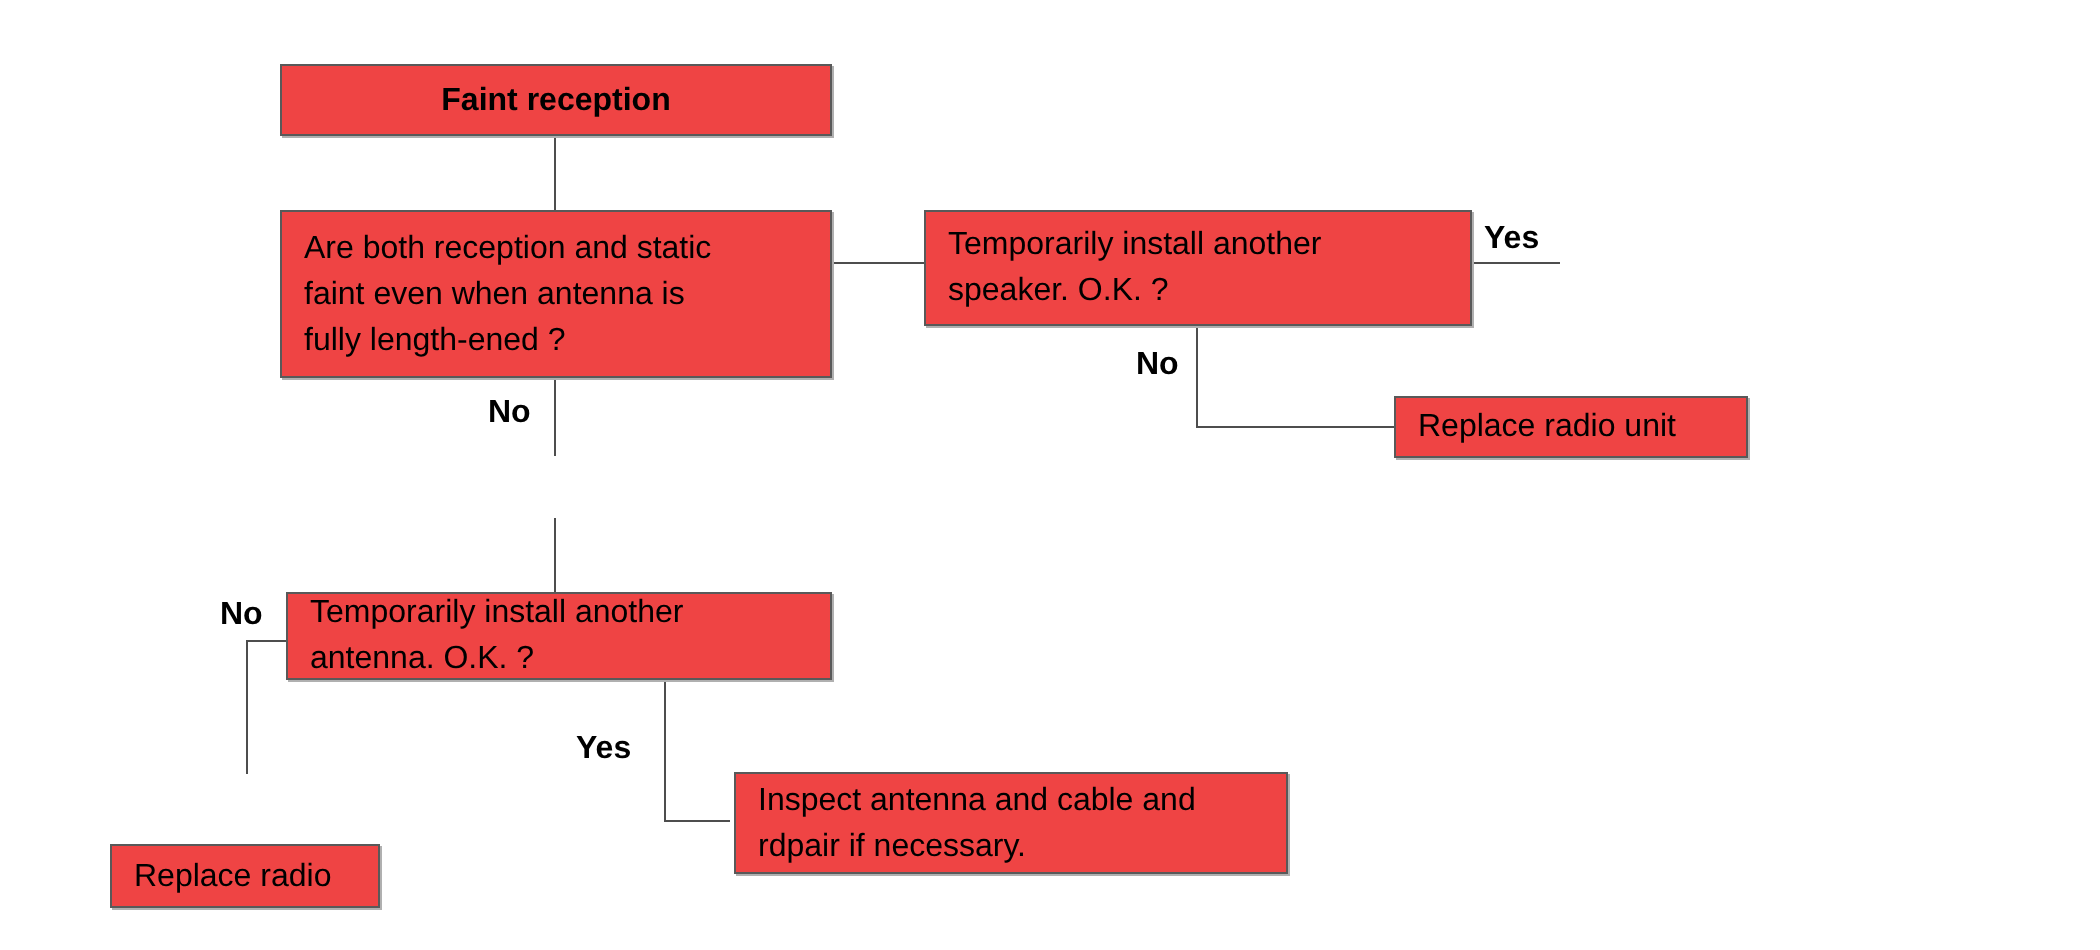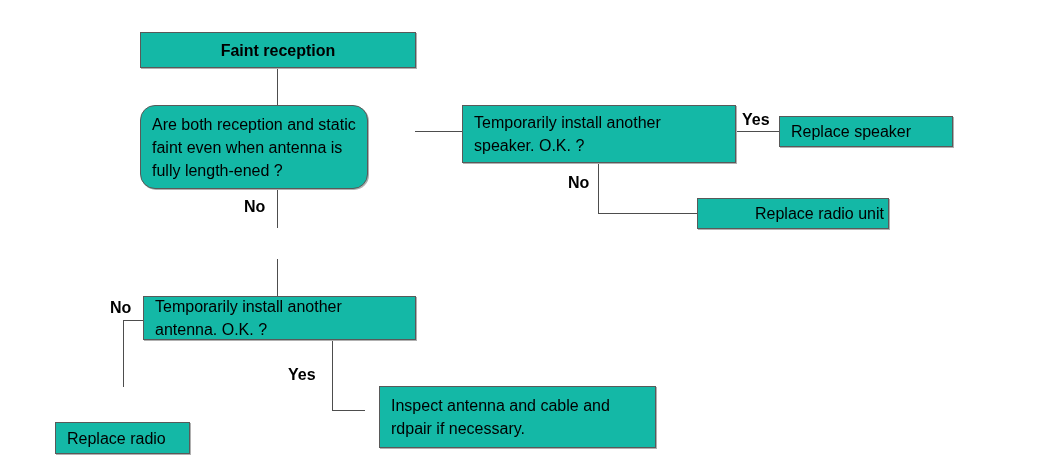--- a/index.html
+++ b/index.html
@@ -11,21 +11,21 @@
     position: relative;
     width: 1050px;
     height: 475px;
     background: #ffffff;
     font-family: "Liberation Sans", sans-serif;
     overflow: hidden;
   }
   .node {
     position: absolute;
     box-sizing: border-box;
-    background: #14b8a6;
+    background: #ef4444;
     border: 1px solid #595959;
     box-shadow: 1px 1px 0 0 #b0b0b0;
     display: flex;
     flex-direction: column;
     justify-content: center;
     color: #000000;
     font-size: 16px;
     line-height: 23px;
     z-index: 2;
   }
@@ -84,47 +84,44 @@
   <div class="edge-label" style="left:742px; top:112px;">Yes</div>
   <div class="edge-label" style="left:568px; top:175px;">No</div>
   <div class="edge-label" style="left:244px; top:199px;">No</div>
   <div class="edge-label" style="left:110px; top:300px;">No</div>
   <div class="edge-label" style="left:288px; top:367px;">Yes</div>
 
   <div class="node center bold" style="left:140px; top:32px; width:276px; height:36px;">
     <span class="txt">Faint reception</span>
   </div>
 
-  <div class="node left" style="left:140px; top:105px; width:228px; height:84px;border-radius:15px;">
+  <div class="node left" style="left:140px; top:105px; width:276px; height:84px;">
     <span class="txt">Are both reception and static
 faint even when antenna is
 fully length-ened ?</span>
   </div>
 
   <div class="node left" style="left:462px; top:105px; width:274px; height:58px;">
     <span class="txt">Temporarily install another
 speaker. O.K. ?</span>
   </div>
 
-  <div class="node left" style="left:779px; top:116px; width:174px; height:31px;">
-    <span class="txt">Replace speaker</span>
-  </div>
 
-  <div class="node left" style="left:697px; top:198px; width:192px; height:31px;padding-left:46px;">
+  <div class="node left" style="left:697px; top:198px; width:177px; height:31px;">
     <span class="txt">Replace radio unit</span>
   </div>
 
 
   <div class="node left" style="left:143px; top:296px; width:273px; height:44px;">
     <span class="txt">Temporarily install another
 antenna. O.K. ?</span>
   </div>
 
   <div class="node left" style="left:55px; top:386px; width:135px; height:32px;margin-top:36px;">
     <span class="txt">Replace radio</span>
   </div>
 
-  <div class="node left" style="left:379px; top:386px; width:277px; height:62px;">
+  <div class="node left" style="left:367px; top:386px; width:277px; height:51px;">
     <span class="txt">Inspect antenna and cable and
 rdpair if necessary.</span>
   </div>
 
 </div>
 
 </body></html>

